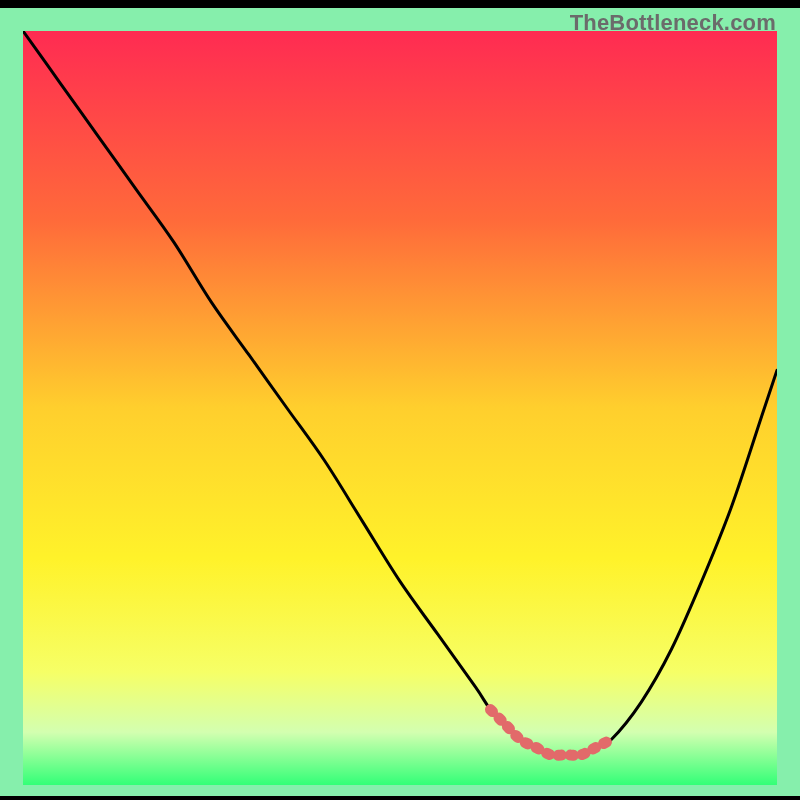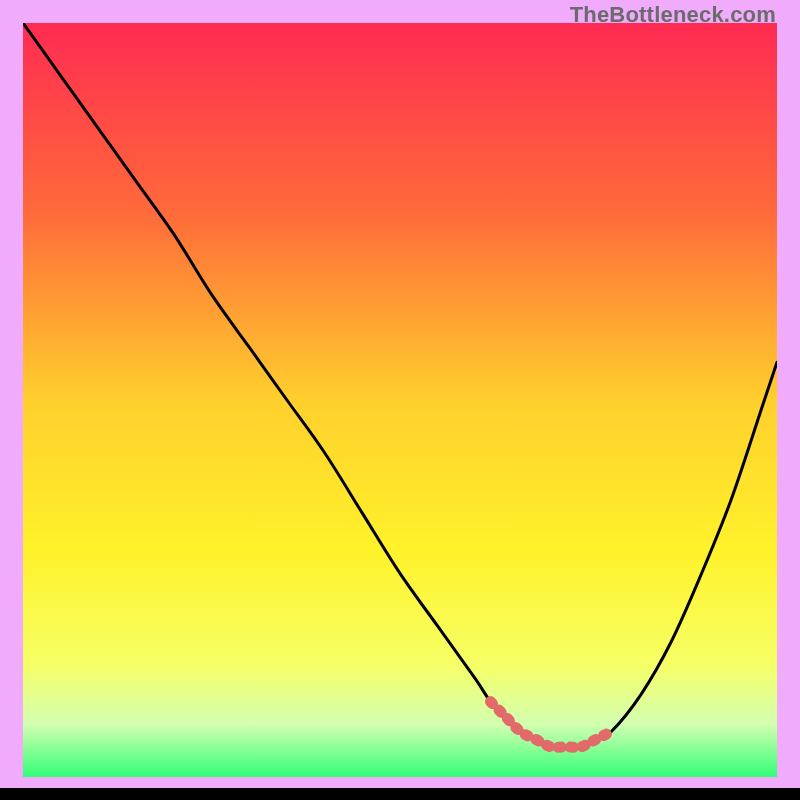--- a/index.html
+++ b/index.html
@@ -7,21 +7,22 @@
     padding: 0;
     width: 800px;
     height: 800px;
     background: #000;
     overflow: hidden;
   }
   .frame {
     position: relative;
     width: 800px;
     height: 788px;
-    background: #f0abfc;
+    background: #86efac;
+    margin-top: 8px;
   }
   .plot-area {
     position: absolute;
     left: 23px;
     top: 23px;
     width: 754px;
     height: 754px;
     overflow: hidden;
   }
   .gradient {

